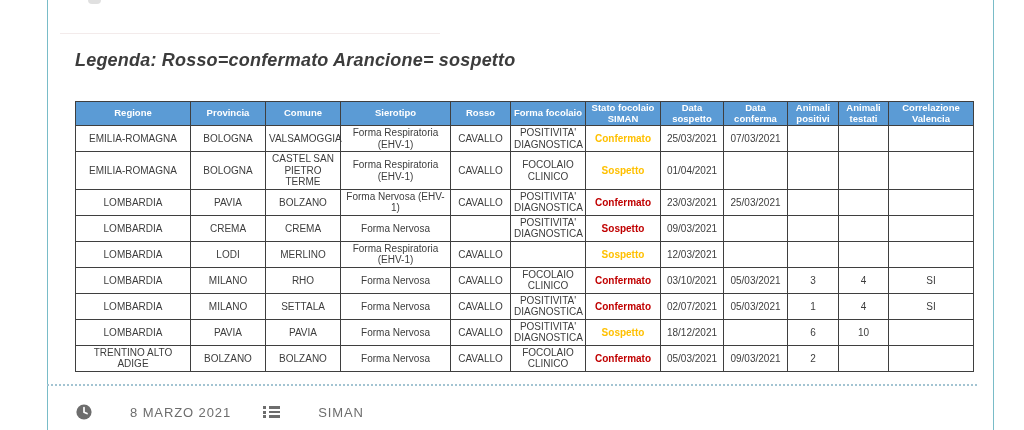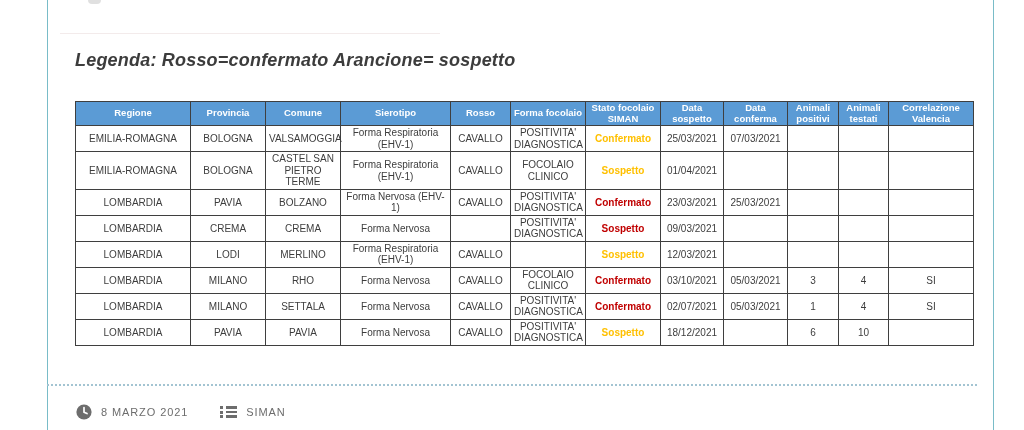--- a/index.html
+++ b/index.html
@@ -30,21 +30,21 @@
   table.ehv td.stato { font-weight:bold;text-align:center; }
 
   .caption { position:absolute; left:75px; top:351px; font-size:13px; font-style:italic;
              color:#3c3c3c; }
 
   .divider { position:absolute; left:47px; top:384px; width:930px; height:0;
              border-top:2px dotted #a3c4d2; }
 
   .meta { position:absolute; left:76px; top:404px; display:flex; align-items:center;
           color:#6d6d6d; }
-  .meta-text { font-size:11px; letter-spacing:.9px; color:#6d6d6d; }
+  .meta-text { font-size:13px; letter-spacing:.9px; color:#6d6d6d;margin-left:29px; }
   .clock-wrap { width:16px; height:16px; margin-right:9px; display:inline-flex; }
   .list-wrap { margin-left:32px; margin-right:9px; display:inline-flex; flex-direction:column;
                justify-content:space-between; height:12px; width:17px; }
   .list-row { display:flex; align-items:center; height:3px; }
   .list-row .bullet { width:3px; height:3px; background:#6d6d6d; margin-right:3px; }
   .list-row .bar { height:2.4px; background:#6d6d6d; flex:1; }
 </style>
 </head>
 <body>
 
@@ -194,20 +194,34 @@
           <td>Forma Nervosa</td>
           <td>CAVALLO</td>
           <td>POSITIVITA' DIAGNOSTICA</td>
           <td class="stato" style="color: rgb(255, 192, 0);">Sospetto</td>
           <td>18/12/2021</td>
           <td></td>
           <td>6</td>
           <td>10</td>
           <td></td>
         </tr>
+        <tr>
+          <td>TRENTINO ALTO ADIGE</td>
+          <td>BOLZANO</td>
+          <td>BOLZANO</td>
+          <td>Forma Nervosa</td>
+          <td>CAVALLO</td>
+          <td>FOCOLAIO CLINICO</td>
+          <td class="stato" style="color: rgb(192, 0, 0);">Confermato</td>
+          <td>05/03/2021</td>
+          <td>09/03/2021</td>
+          <td>2</td>
+          <td></td>
+          <td></td>
+        </tr>
       </tbody>
   </table>
 
 
   <div class="divider"></div>
 
   <div class="meta">
     <span class="clock-wrap">
       <svg width="16" height="16" viewBox="0 0 16 16">
         <circle cx="8" cy="8" r="7.6" fill="#6d6d6d"></circle>

